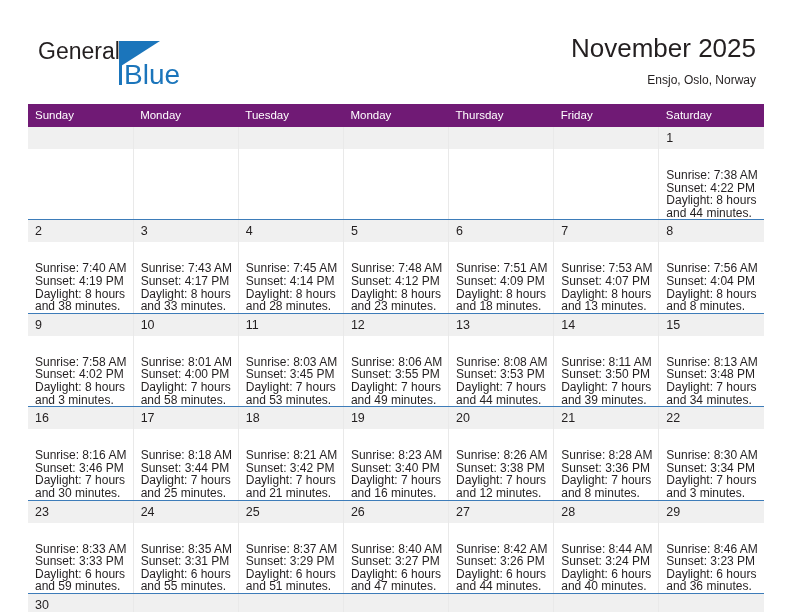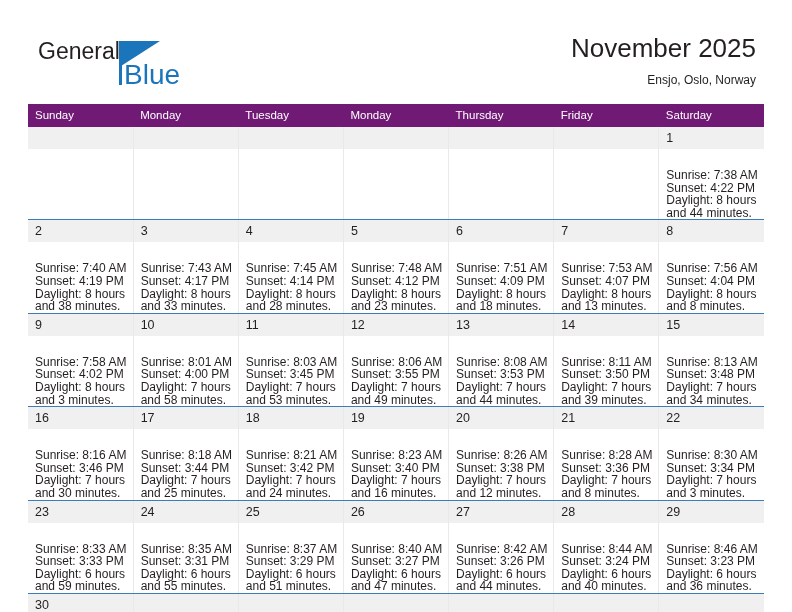--- a/index.html
+++ b/index.html
@@ -396,21 +396,21 @@
                 <div>Daylight: 7 hours</div>
                 <div>and 25 minutes.</div>
               </div>
             </td>
             <td class="daycell">
               <div class="daynum">18</div>
               <div class="info">
                 <div>Sunrise: 8:21 AM</div>
                 <div>Sunset: 3:42 PM</div>
                 <div>Daylight: 7 hours</div>
-                <div>and 24 minutes.</div>
+                <div>and 21 minutes.</div>
               </div>
             </td>
             <td class="daycell">
               <div class="daynum">19</div>
               <div class="info">
                 <div>Sunrise: 8:23 AM</div>
                 <div>Sunset: 3:40 PM</div>
                 <div>Daylight: 7 hours</div>
                 <div>and 16 minutes.</div>
               </div>

